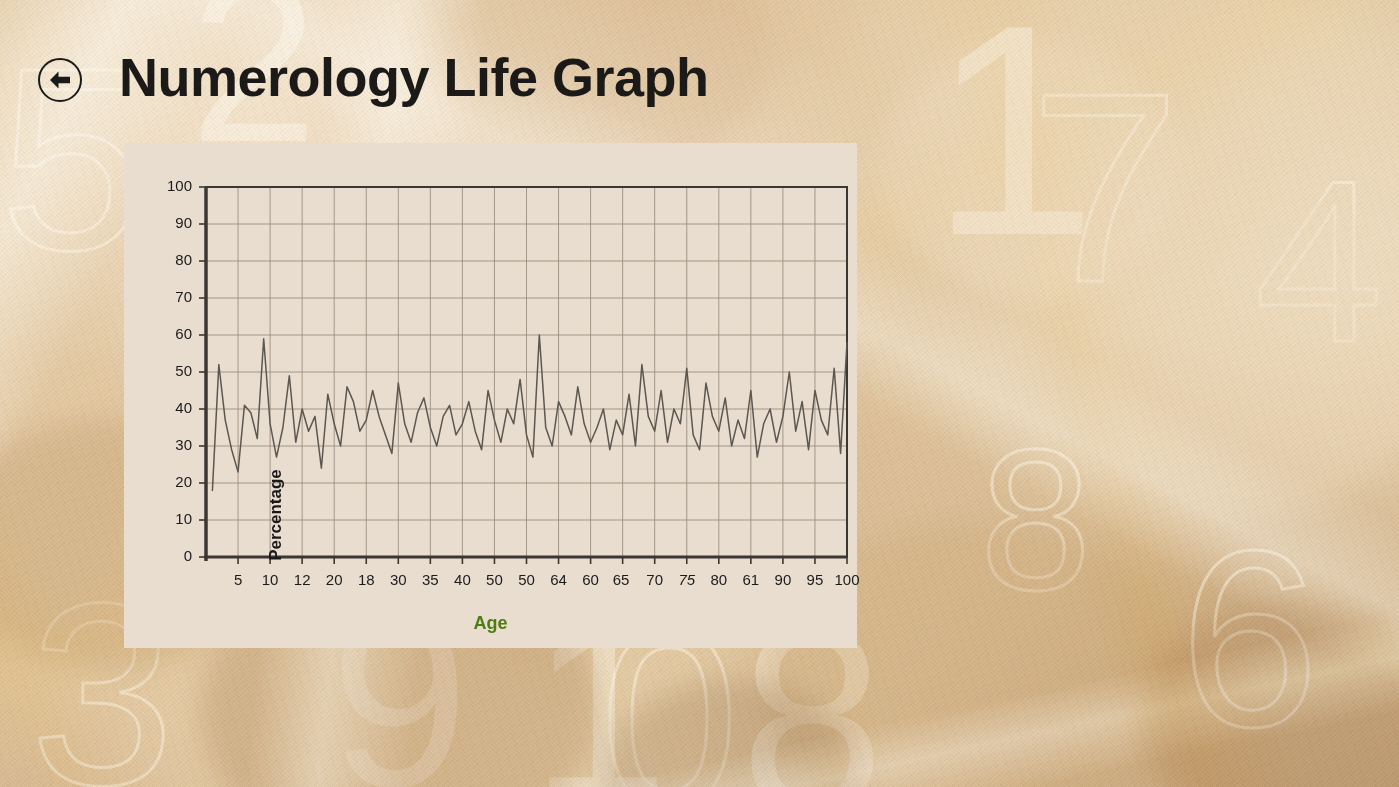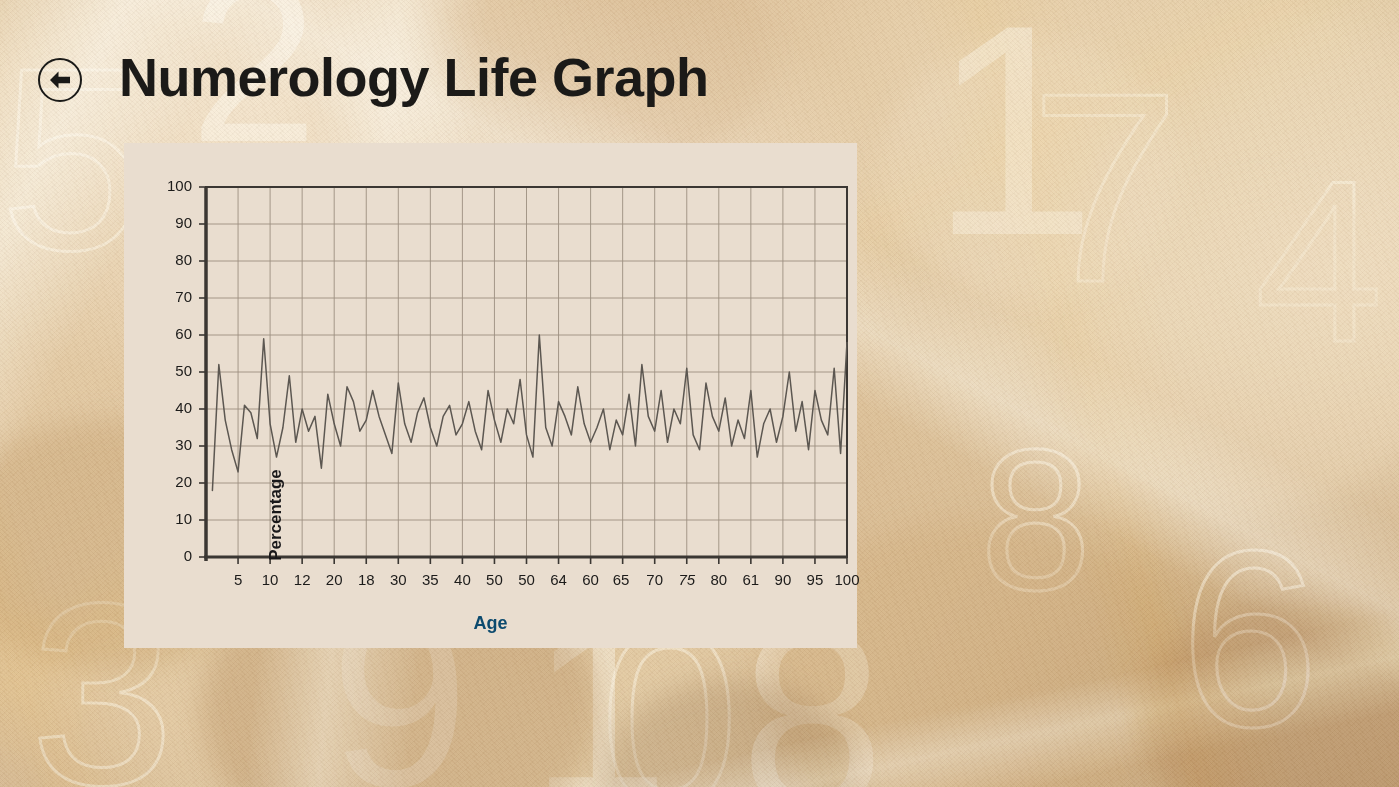--- a/index.html
+++ b/index.html
@@ -156,21 +156,21 @@
   }
 
   #x-axis-title {
     position: absolute;
     left: 0;
     top: 470px;
     width: 733px;
     text-align: center;
     font-size: 18px;
     font-weight: 700;
-    color: #0c4a6e;
+    color: #4d7c0f;
   }
 
   .tick-label {
     position: absolute;
     font-size: 15px;
     color: #1c1b1a;
     white-space: nowrap;
   }
   .y-tick-label { text-align: right; }
   .x-tick-label { text-align: center; }

